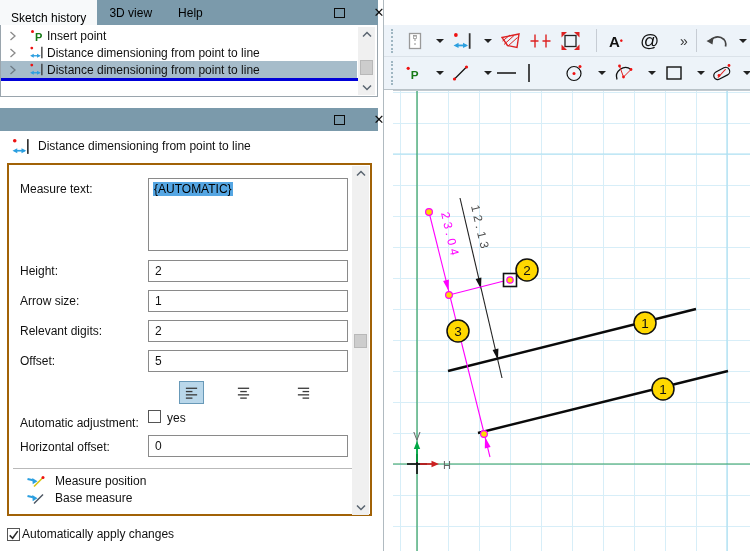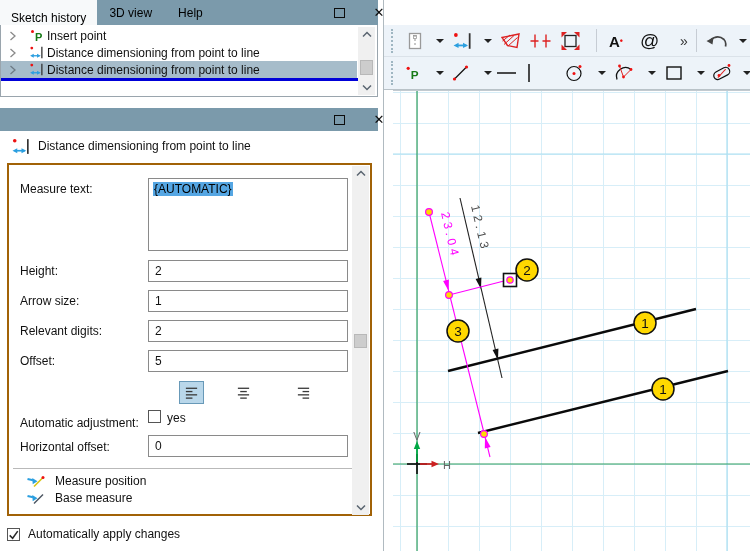--- a/index.html
+++ b/index.html
@@ -40,21 +40,21 @@
   .f-label { position:absolute; left:11px; white-space:nowrap; }
   .f-input { position:absolute; left:139px; width:200px; height:22px; border:1px solid #8a8a8a; background:#fff;
              font-family:"Liberation Sans", sans-serif; font-size:12px; padding:0 6px; color:#111; }
   .f-textarea { position:absolute; left:139px; top:13px; width:200px; height:73px; border:1px solid #8a8a8a; background:#fff; padding:3px 4px; }
   .sel-text { background:#55a6e3; color:#000; padding:0 1px; }
   .align-btn { position:absolute; width:25px; height:23px; display:flex; align-items:center; justify-content:center; background:transparent; border:1px solid transparent; }
   .align-btn.selected { background:#b9d7ea; border:1px solid #6899b8; }
   .cbx { position:absolute; width:13px; height:13px; border:1px solid #555; background:#fff; display:flex; align-items:center; justify-content:center; }
   .hr { position:absolute; left:4px; top:303px; width:341px; border-top:1px solid #b9b9b9; }
   .legend-row { position:absolute; left:18px; display:flex; align-items:center; gap:10px; }
-  .apply-row { position:absolute; left:7px; top:419px; display:flex; align-items:center; gap:8px; }
+  .apply-row { position:absolute; left:7px; top:419px; display:flex; align-items:center; gap:2px; }
 
   
   .panel-sk { position:absolute; left:383px; top:0; width:367px; height:551px; border-left:1px solid #b0bac0; background:#fff; }
   .toolbar { position:absolute; left:0; top:25px; width:367px; height:65px; background:#edf3f9; border-bottom:1px solid #b9c2c8; }
   .tb-row { position:absolute; left:0; width:367px; height:31px; }
   .tb-mid { position:absolute; left:0; top:31px; width:367px; border-top:1px solid #dbe2e9; }
   .tb-item { position:absolute; top:50%; transform:translateY(-50%); display:flex; align-items:center; justify-content:center; }
   .dd { width:0; height:0; border-left:4px solid transparent; border-right:4px solid transparent; border-top:4.5px solid #222; }
   .grip { height:24px; border-left:2px dotted #9fb6c2; }
   .tb-sep { position:absolute; top:4px; height:23px; border-left:1px solid #c6ccd4; }

